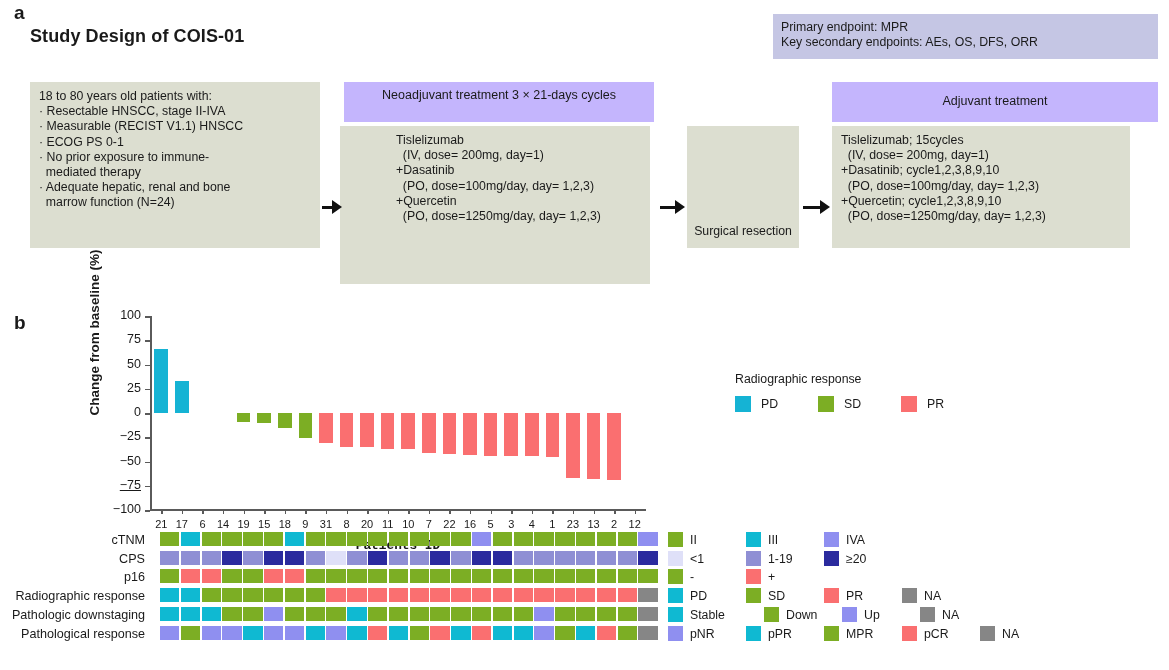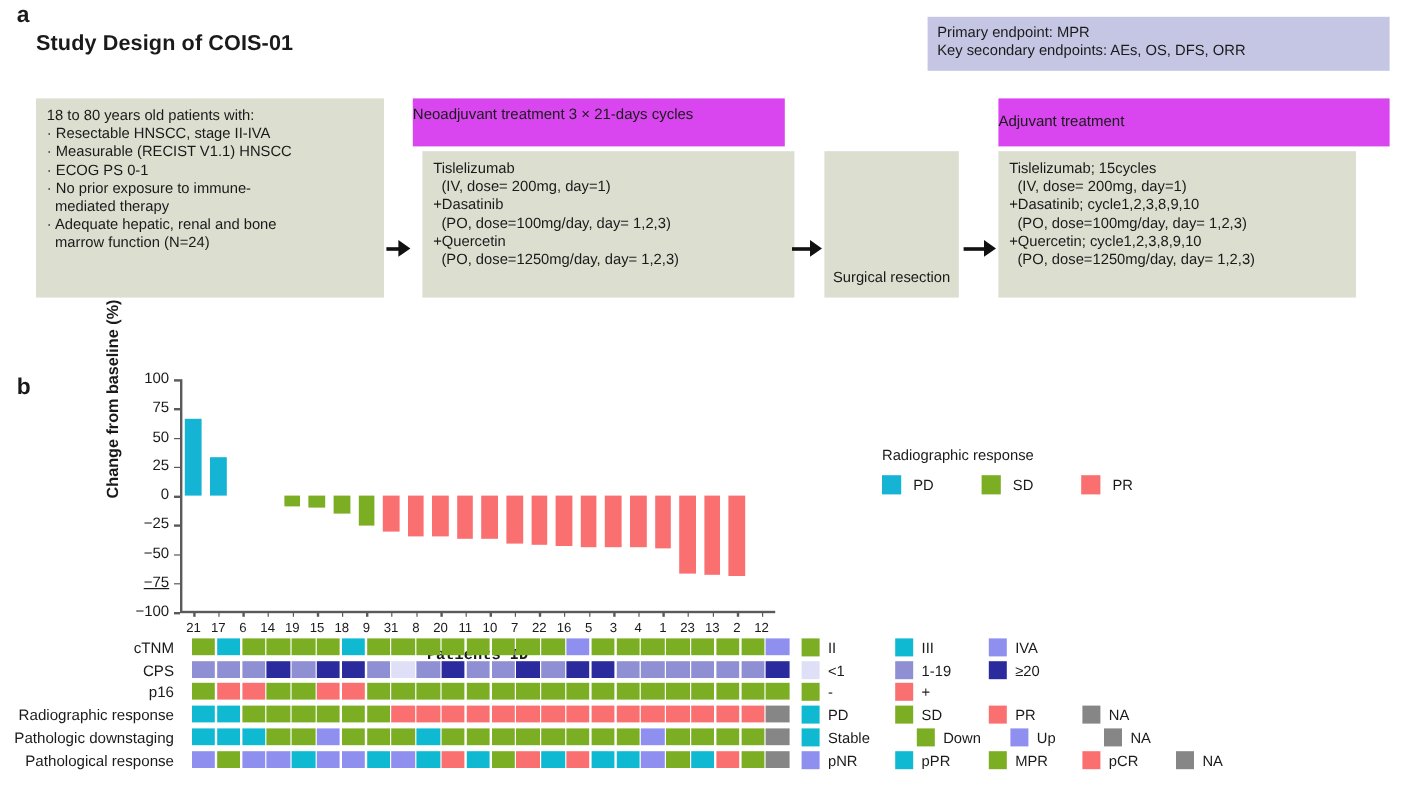--- a/index.html
+++ b/index.html
@@ -25,23 +25,23 @@
     position:absolute;left:30px;top:26px;
     font-size:18px;font-weight:bold;letter-spacing:.1px;
   }
   .flowbox{
     position:absolute;
     background:#dcded0;
     box-sizing:border-box;
   }
   .headbox{
     position:absolute;
-    background:#d946ef;
+    background:#c4b5fd;
     box-sizing:border-box;
-    text-align:left;
+    text-align:center;
     font-size:12.5px;
     line-height:15px;
     padding-top:6px;
   }
   .bodytext{
     font-size:12.3px;
     line-height:15.2px;
     padding:7px 8px 0 9px;
     white-space:pre-wrap;
   }
@@ -144,21 +144,21 @@
 · Measurable (RECIST V1.1) HNSCC
 · ECOG PS 0-1
 · No prior exposure to immune-
   mediated therapy
 · Adequate hepatic, renal and bone
   marrow function (N=24)</div>
 </div>
 
 <div class="headbox" id="neo-header" style="left:344px;top:82px;width:310px;height:40px;">Neoadjuvant treatment
 3 × 21-days cycles</div>
-<div class="flowbox" id="neo-box" style="left:352px;top:126px;width:310px;height:122px;">
+<div class="flowbox" id="neo-box" style="left:340px;top:126px;width:310px;height:158px;padding-left:47px;">
   <div class="bodytext">Tislelizumab
   (IV, dose= 200mg, day=1)
 +Dasatinib
   (PO, dose=100mg/day, day= 1,2,3)
 +Quercetin
   (PO, dose=1250mg/day, day= 1,2,3)</div>
 </div>
 
 <div class="flowbox" id="surgery-box" style="left:687px;top:126px;width:112px;height:122px;"></div>
 <div id="sr-label">Surgical resection</div>

